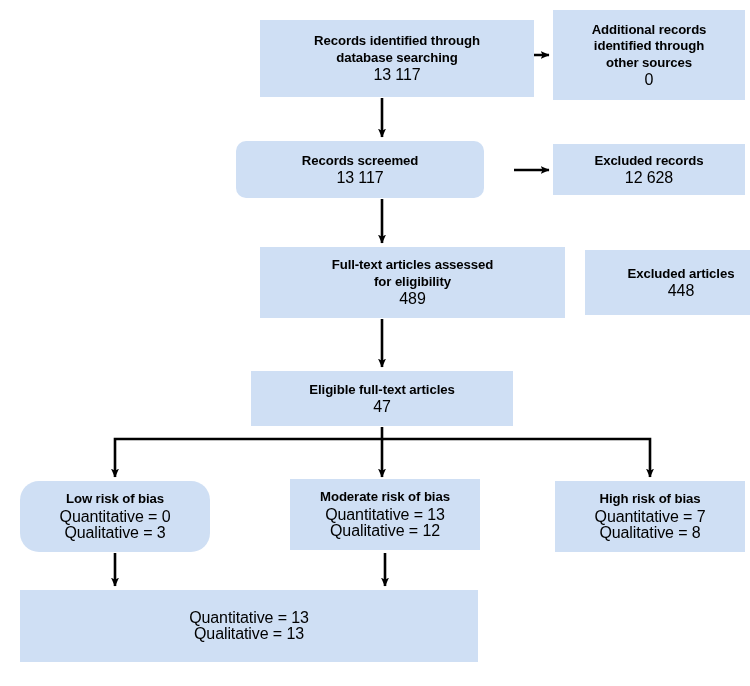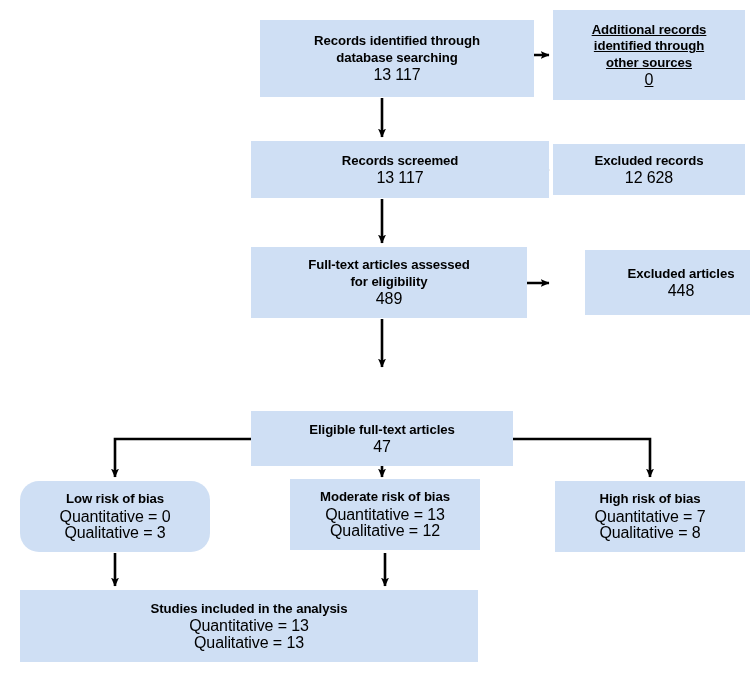--- a/index.html
+++ b/index.html
@@ -46,29 +46,29 @@
     font-weight: normal;
     font-size: 16px;
     line-height: 16.5px;
     letter-spacing: -0.1px;
   }
   .node .title + .val {
     margin-top: 1px;
   }
   
   #box-records-identified { left: 260px; top: 20px; width: 274px; height: 77px; }
-  #box-additional-records { left: 553px; top: 10px; width: 192px; height: 90px; text-decoration: underline; }
+  #box-additional-records { left: 553px; top: 10px; width: 192px; height: 90px; }
   
-  #box-records-screened  { left: 251px; top: 141px; width: 298px; height: 57px; }
+  #box-records-screened  { left: 236px; top: 141px; width: 248px; height: 57px; border-radius: 10px; }
   #box-excluded-records  { left: 553px; top: 144px; width: 192px; height: 51px; }
   
-  #box-fulltext-assessed { left: 251px; top: 247px; width: 276px; height: 71px; }
+  #box-fulltext-assessed { left: 260px; top: 247px; width: 305px; height: 71px; }
   #box-excluded-articles { left: 553px; top: 250px; width: 192px; height: 65px; margin-left: 32px; }
   
-  #box-eligible-fulltext { left: 251px; top: 371px; width: 262px; height: 55px; margin-top: 40px; }
+  #box-eligible-fulltext { left: 251px; top: 371px; width: 262px; height: 55px; }
   
   #box-low-risk      { left: 20px;  top: 481px; width: 190px; height: 71px; border-radius: 19px; }
   #box-moderate-risk { left: 290px; top: 479px; width: 190px; height: 71px; }
   #box-high-risk     { left: 555px; top: 481px; width: 190px; height: 71px; }
   
   #box-studies-included { left: 20px; top: 590px; width: 458px; height: 72px; }
 </style>
 </head>
 <body>
 
@@ -150,18 +150,17 @@
     <div class="val">Qualitative = 12</div>
   </div>
 
   <div class="node" id="box-high-risk">
     <div class="title">High risk of bias</div>
     <div class="val">Quantitative = 7</div>
     <div class="val">Qualitative = 8</div>
   </div>
 
   <div class="node" id="box-studies-included">
-    <div class="title">Studies included in the analysis</div>
     <div class="val">Quantitative = 13</div>
     <div class="val">Qualitative = 13</div>
   </div>
 
 </div>
 
 </body></html>

